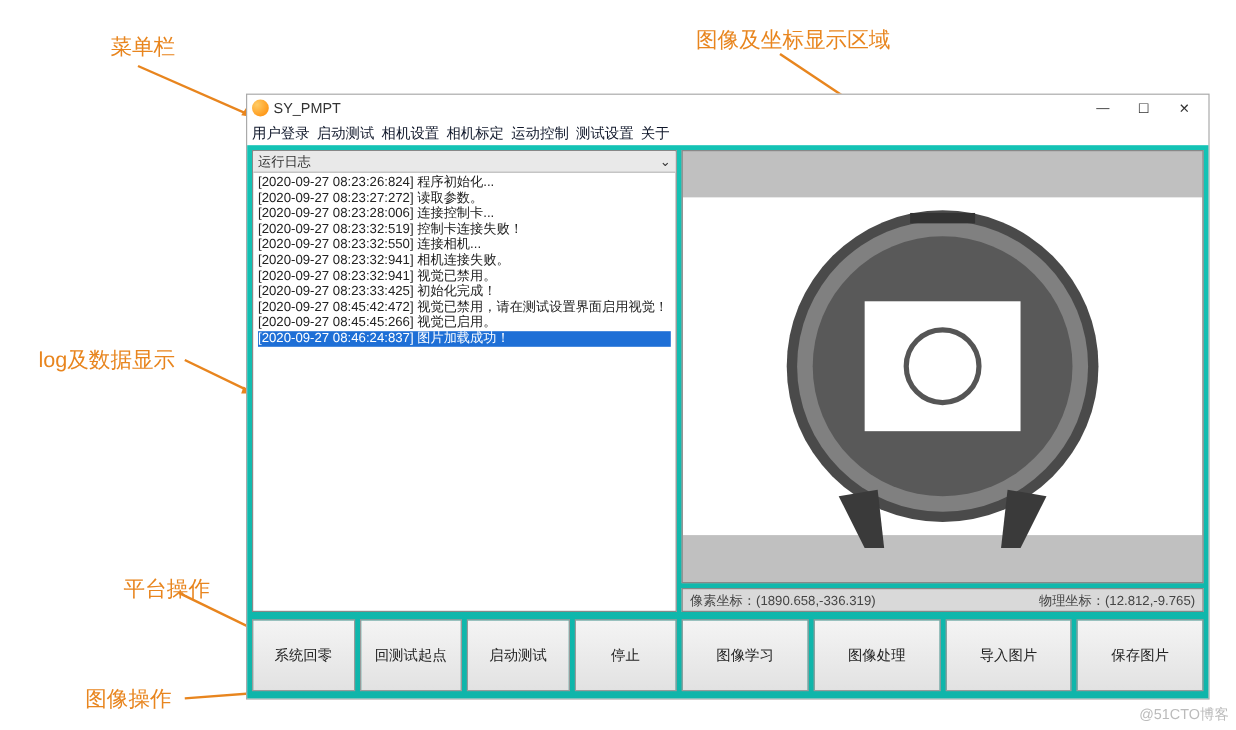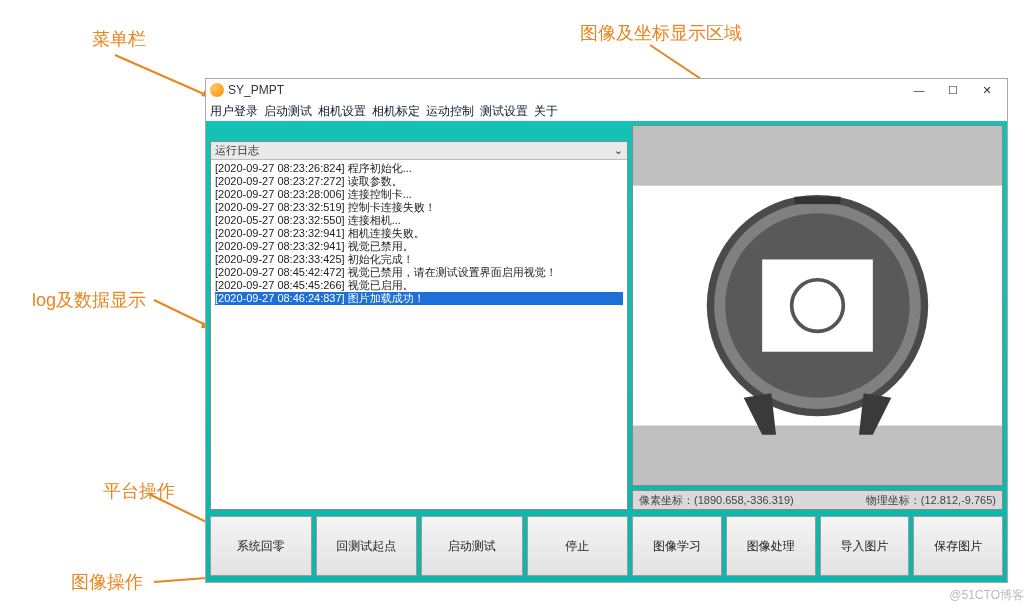--- a/index.html
+++ b/index.html
@@ -70,25 +70,24 @@
   }
   .menubar span { cursor:pointer; }
   .content {
     flex:1;
     display:flex;
     background: linear-gradient(#14c3b5, #0fb5aa);
     padding: 4px;
     gap: 4px;
   }
   .left-col {
-    width: 418px;
+    width: 354px;
     display:flex;
     flex-direction:column;
     gap:4px;
-    margin-top:16px;
   }
   .right-col {
     flex:1;
     display:flex;
     flex-direction:column;
     gap:4px;
   }
   .log-panel {
     flex:1;
     background:#fff;
@@ -229,21 +228,21 @@
       <div class="log-panel">
         <div class="log-header">
           <span>运行日志</span>
           <span>⌄</span>
         </div>
         <div class="log-body" id="log-body">
             <div class="log-row">[2020-09-27 08:23:26:824] 程序初始化...</div>
             <div class="log-row">[2020-09-27 08:23:27:272] 读取参数。</div>
             <div class="log-row">[2020-09-27 08:23:28:006] 连接控制卡...</div>
             <div class="log-row">[2020-09-27 08:23:32:519] 控制卡连接失败！</div>
-            <div class="log-row">[2020-05-27 08:23:32:550] 连接相机...</div>
+            <div class="log-row">[2020-09-27 08:23:32:550] 连接相机...</div>
             <div class="log-row">[2020-09-27 08:23:32:941] 相机连接失败。</div>
             <div class="log-row">[2020-09-27 08:23:32:941] 视觉已禁用。</div>
             <div class="log-row">[2020-09-27 08:23:33:425] 初始化完成！</div>
             <div class="log-row">[2020-09-27 08:45:42:472] 视觉已禁用，请在测试设置界面启用视觉！</div>
             <div class="log-row">[2020-09-27 08:45:45:266] 视觉已启用。</div>
             <div class="log-row selected">[2020-09-27 08:46:24:837] 图片加载成功！</div>
           </div>
       </div>
       <div class="btn-row">
         <div class="action-btn">系统回零</div>

